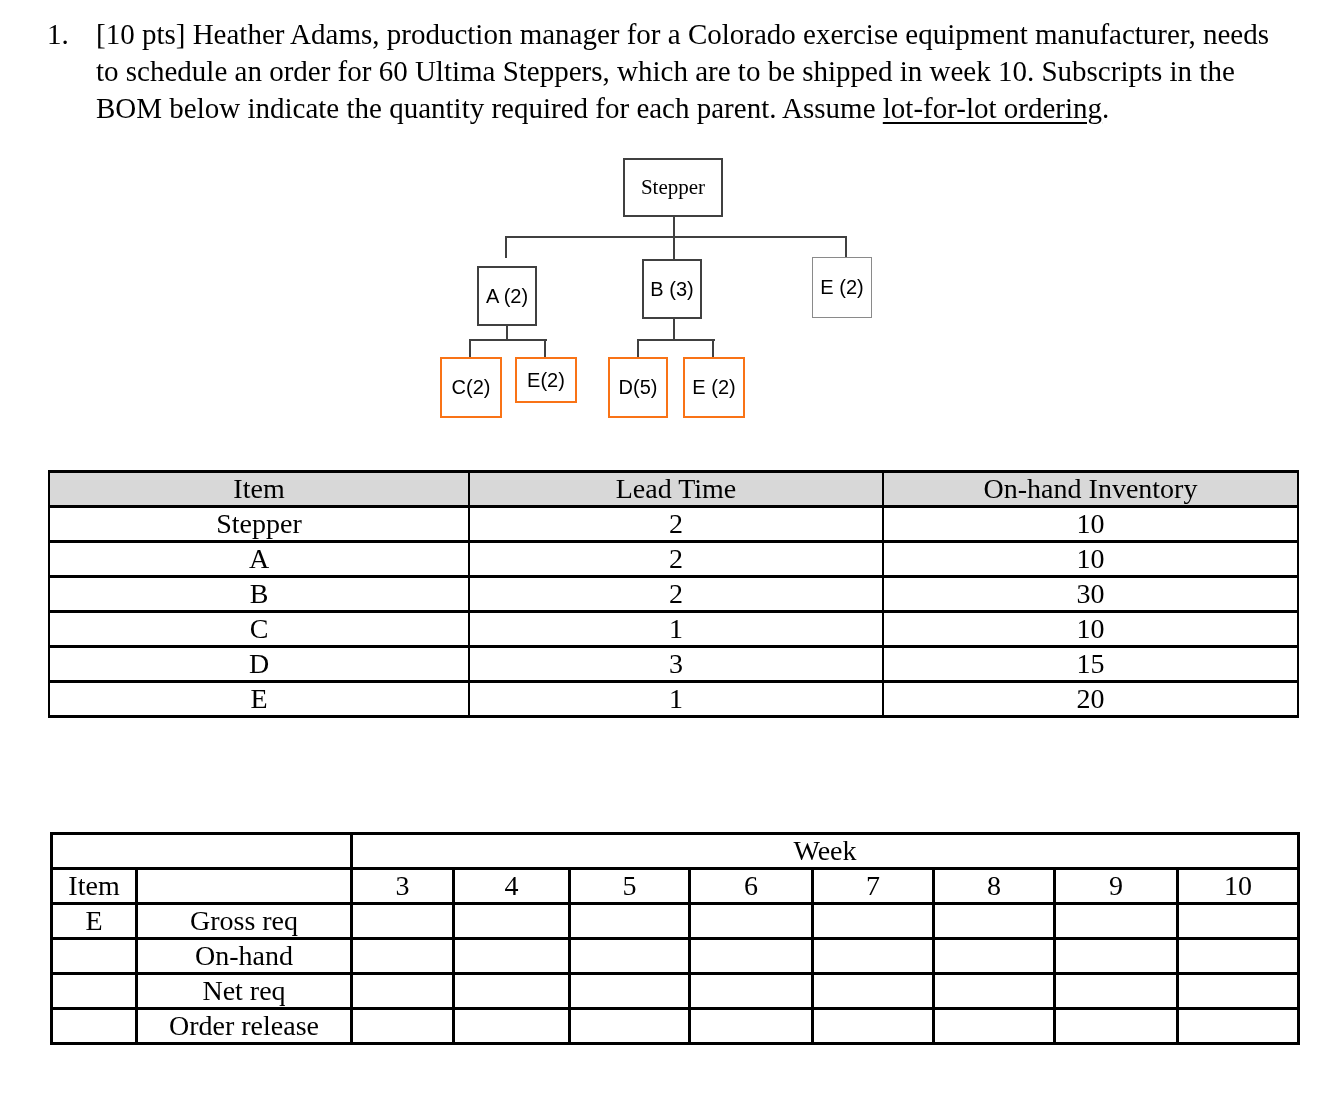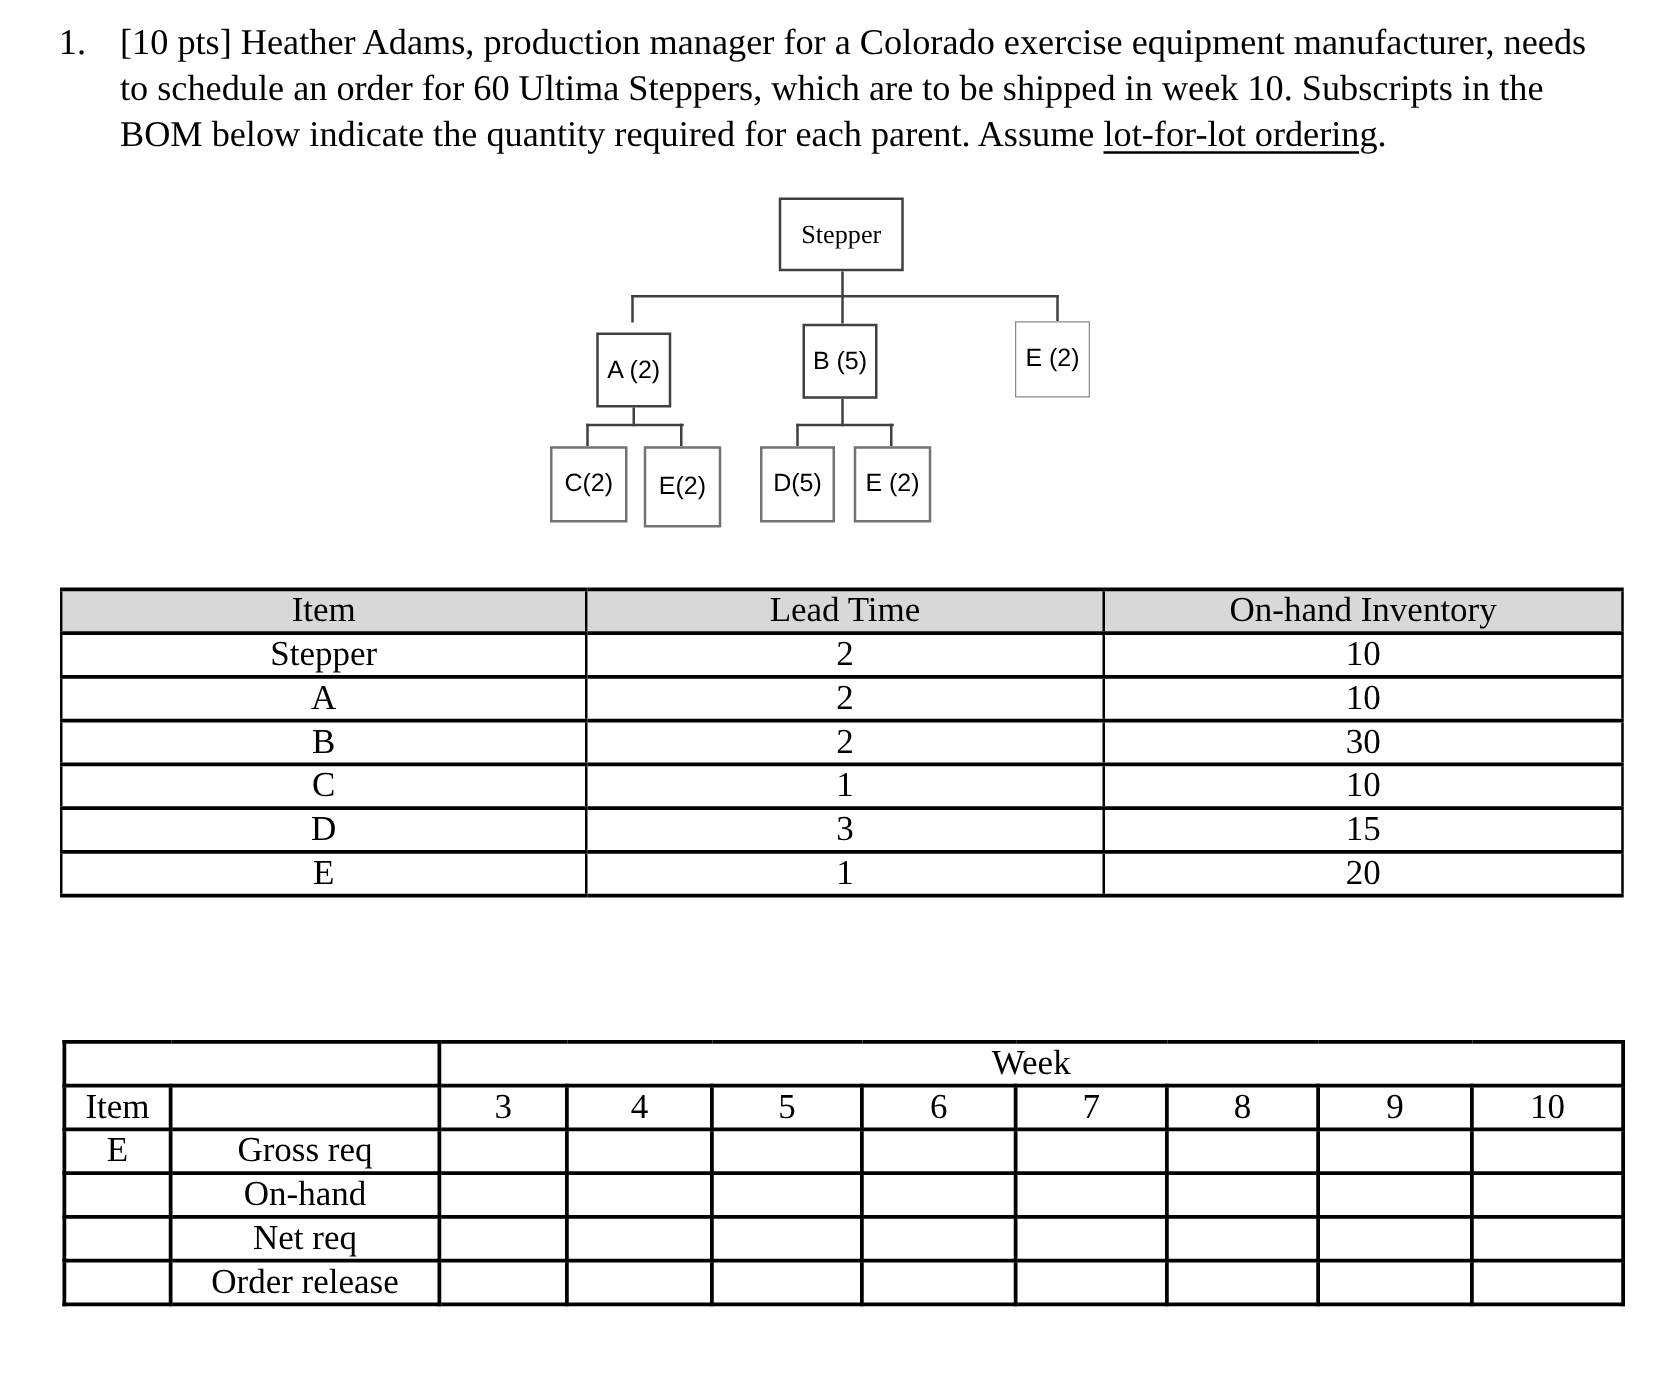--- a/index.html
+++ b/index.html
@@ -18,21 +18,21 @@
   
   .bom { position:absolute; left:0; top:0; width:1334px; height:440px; }
   .box {
     position:absolute; box-sizing:border-box; background:#fff;
     display:flex; align-items:center; justify-content:center;
     font-family:"Liberation Sans", sans-serif; font-size:20px;
   }
   .box.serif { font-family:"Liberation Serif", serif; font-size:21px; }
   .b2 { border:2px solid #404040; }
   .b1 { border:1px solid #8a8a8a; }
-  .b3 { border:2px solid #737373; }
+  .b3 { border:2px solid #f97316; }
   .cline { position:absolute; background:#404040; }
 
   
   .t1 {
     position:absolute; left:48px; top:470px;
     border-collapse:collapse; table-layout:fixed; font-size:28px;
   }
   .t1 th, .t1 td {
     border:2px solid #000; border-top:3px solid #000; border-bottom:3px solid #000;
     text-align:center; vertical-align:middle; padding:0; overflow:hidden;
@@ -78,24 +78,24 @@
     <div class="cline" style="left:469px;top:339px;width:78px;height:2px"></div>
     <div class="cline" style="left:469px;top:339px;width:2px;height:18px"></div>
     <div class="cline" style="left:544px;top:339px;width:2px;height:18px"></div>
     <div class="cline" style="left:673px;top:319px;width:2px;height:22px"></div>
     <div class="cline" style="left:637px;top:339px;width:78px;height:2px"></div>
     <div class="cline" style="left:637px;top:339px;width:2px;height:18px"></div>
     <div class="cline" style="left:712px;top:339px;width:2px;height:18px"></div>
 
     <div class="box serif b2" style="left:623px;top:158px;width:100px;height:59px">Stepper</div>
     <div class="box b2" style="left:477px;top:266px;width:60px;height:60px">A (2)</div>
-    <div class="box b2" style="left:642px;top:259px;width:60px;height:60px">B (5)</div>
+    <div class="box b2" style="left:642px;top:259px;width:60px;height:60px">B (3)</div>
     <div class="box b1" style="left:812px;top:257px;width:60px;height:61px">E (2)</div>
     <div class="box b3" style="left:440px;top:357px;width:62px;height:61px">C(2)</div>
-    <div class="box b3" style="left:515px;top:357px;width:62px;height:65px">E(2)</div>
+    <div class="box b3" style="left:515px;top:357px;width:62px;height:46px">E(2)</div>
     <div class="box b3" style="left:608px;top:357px;width:60px;height:61px">D(5)</div>
     <div class="box b3" style="left:683px;top:357px;width:62px;height:61px">E (2)</div>
   </div>
 
   <table class="t1">
     <colgroup>
         <col style="width:420px">
         <col style="width:414px">
         <col style="width:415px">
       </colgroup>

